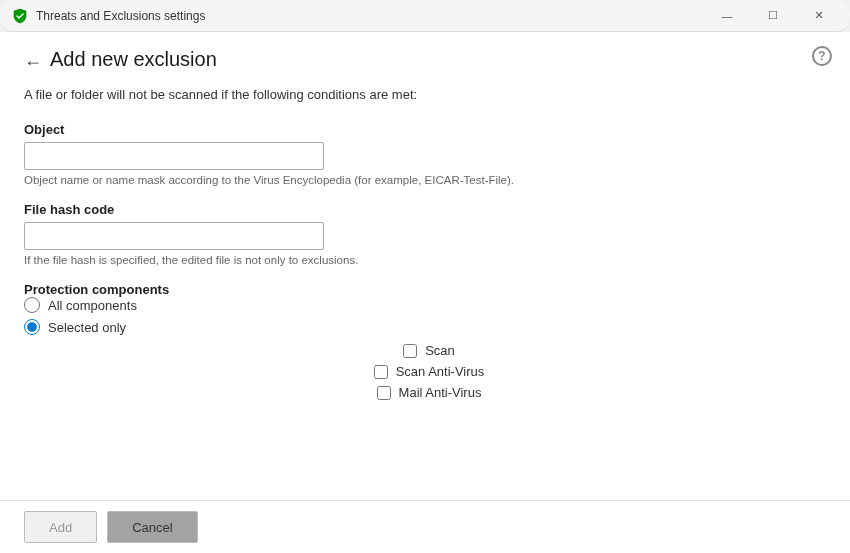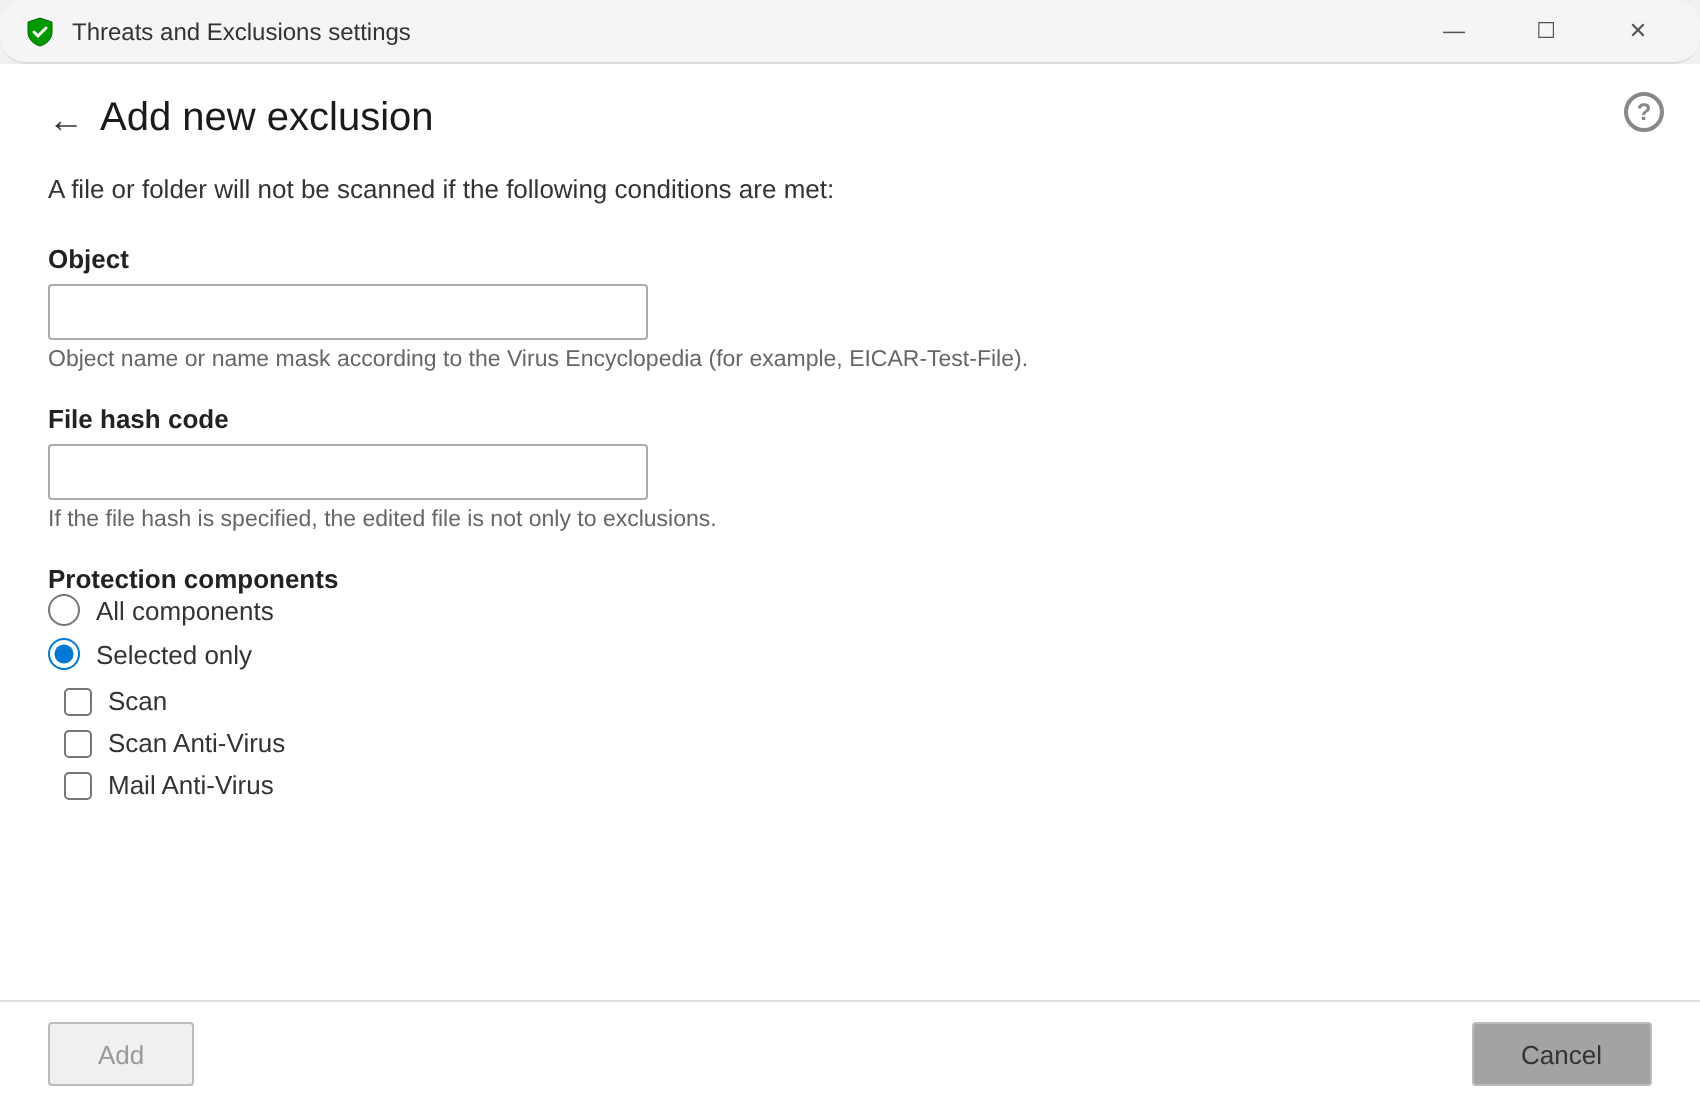--- a/index.html
+++ b/index.html
@@ -193,38 +193,39 @@
     }
     .checkbox-group {
       padding-left: 8px;
     }
     .checkbox-item {
       display: flex;
       align-items: center;
       gap: 8px;
       margin-bottom: 6px;
       cursor: pointer;
+      justify-content: center;
     }
     .checkbox-input {
       width: 14px;
       height: 14px;
       cursor: pointer;
       accent-color: #0078d4;
     }
     .checkbox-label {
       font-size: 13px;
       color: #333;
     }
 
     
     .footer {
       padding: 10px 24px;
       border-top: 1px solid #e0e0e0;
       display: flex;
-      justify-content: space-between;
+      justify-content: flex-start;
       gap: 10px;
       background: white;
     }
     .footer-btn {
       height: 32px;
       padding: 0 24px;
       border: 1px solid #bbb;
       border-radius: 2px;
       font-size: 13px;
       cursor: pointer;

